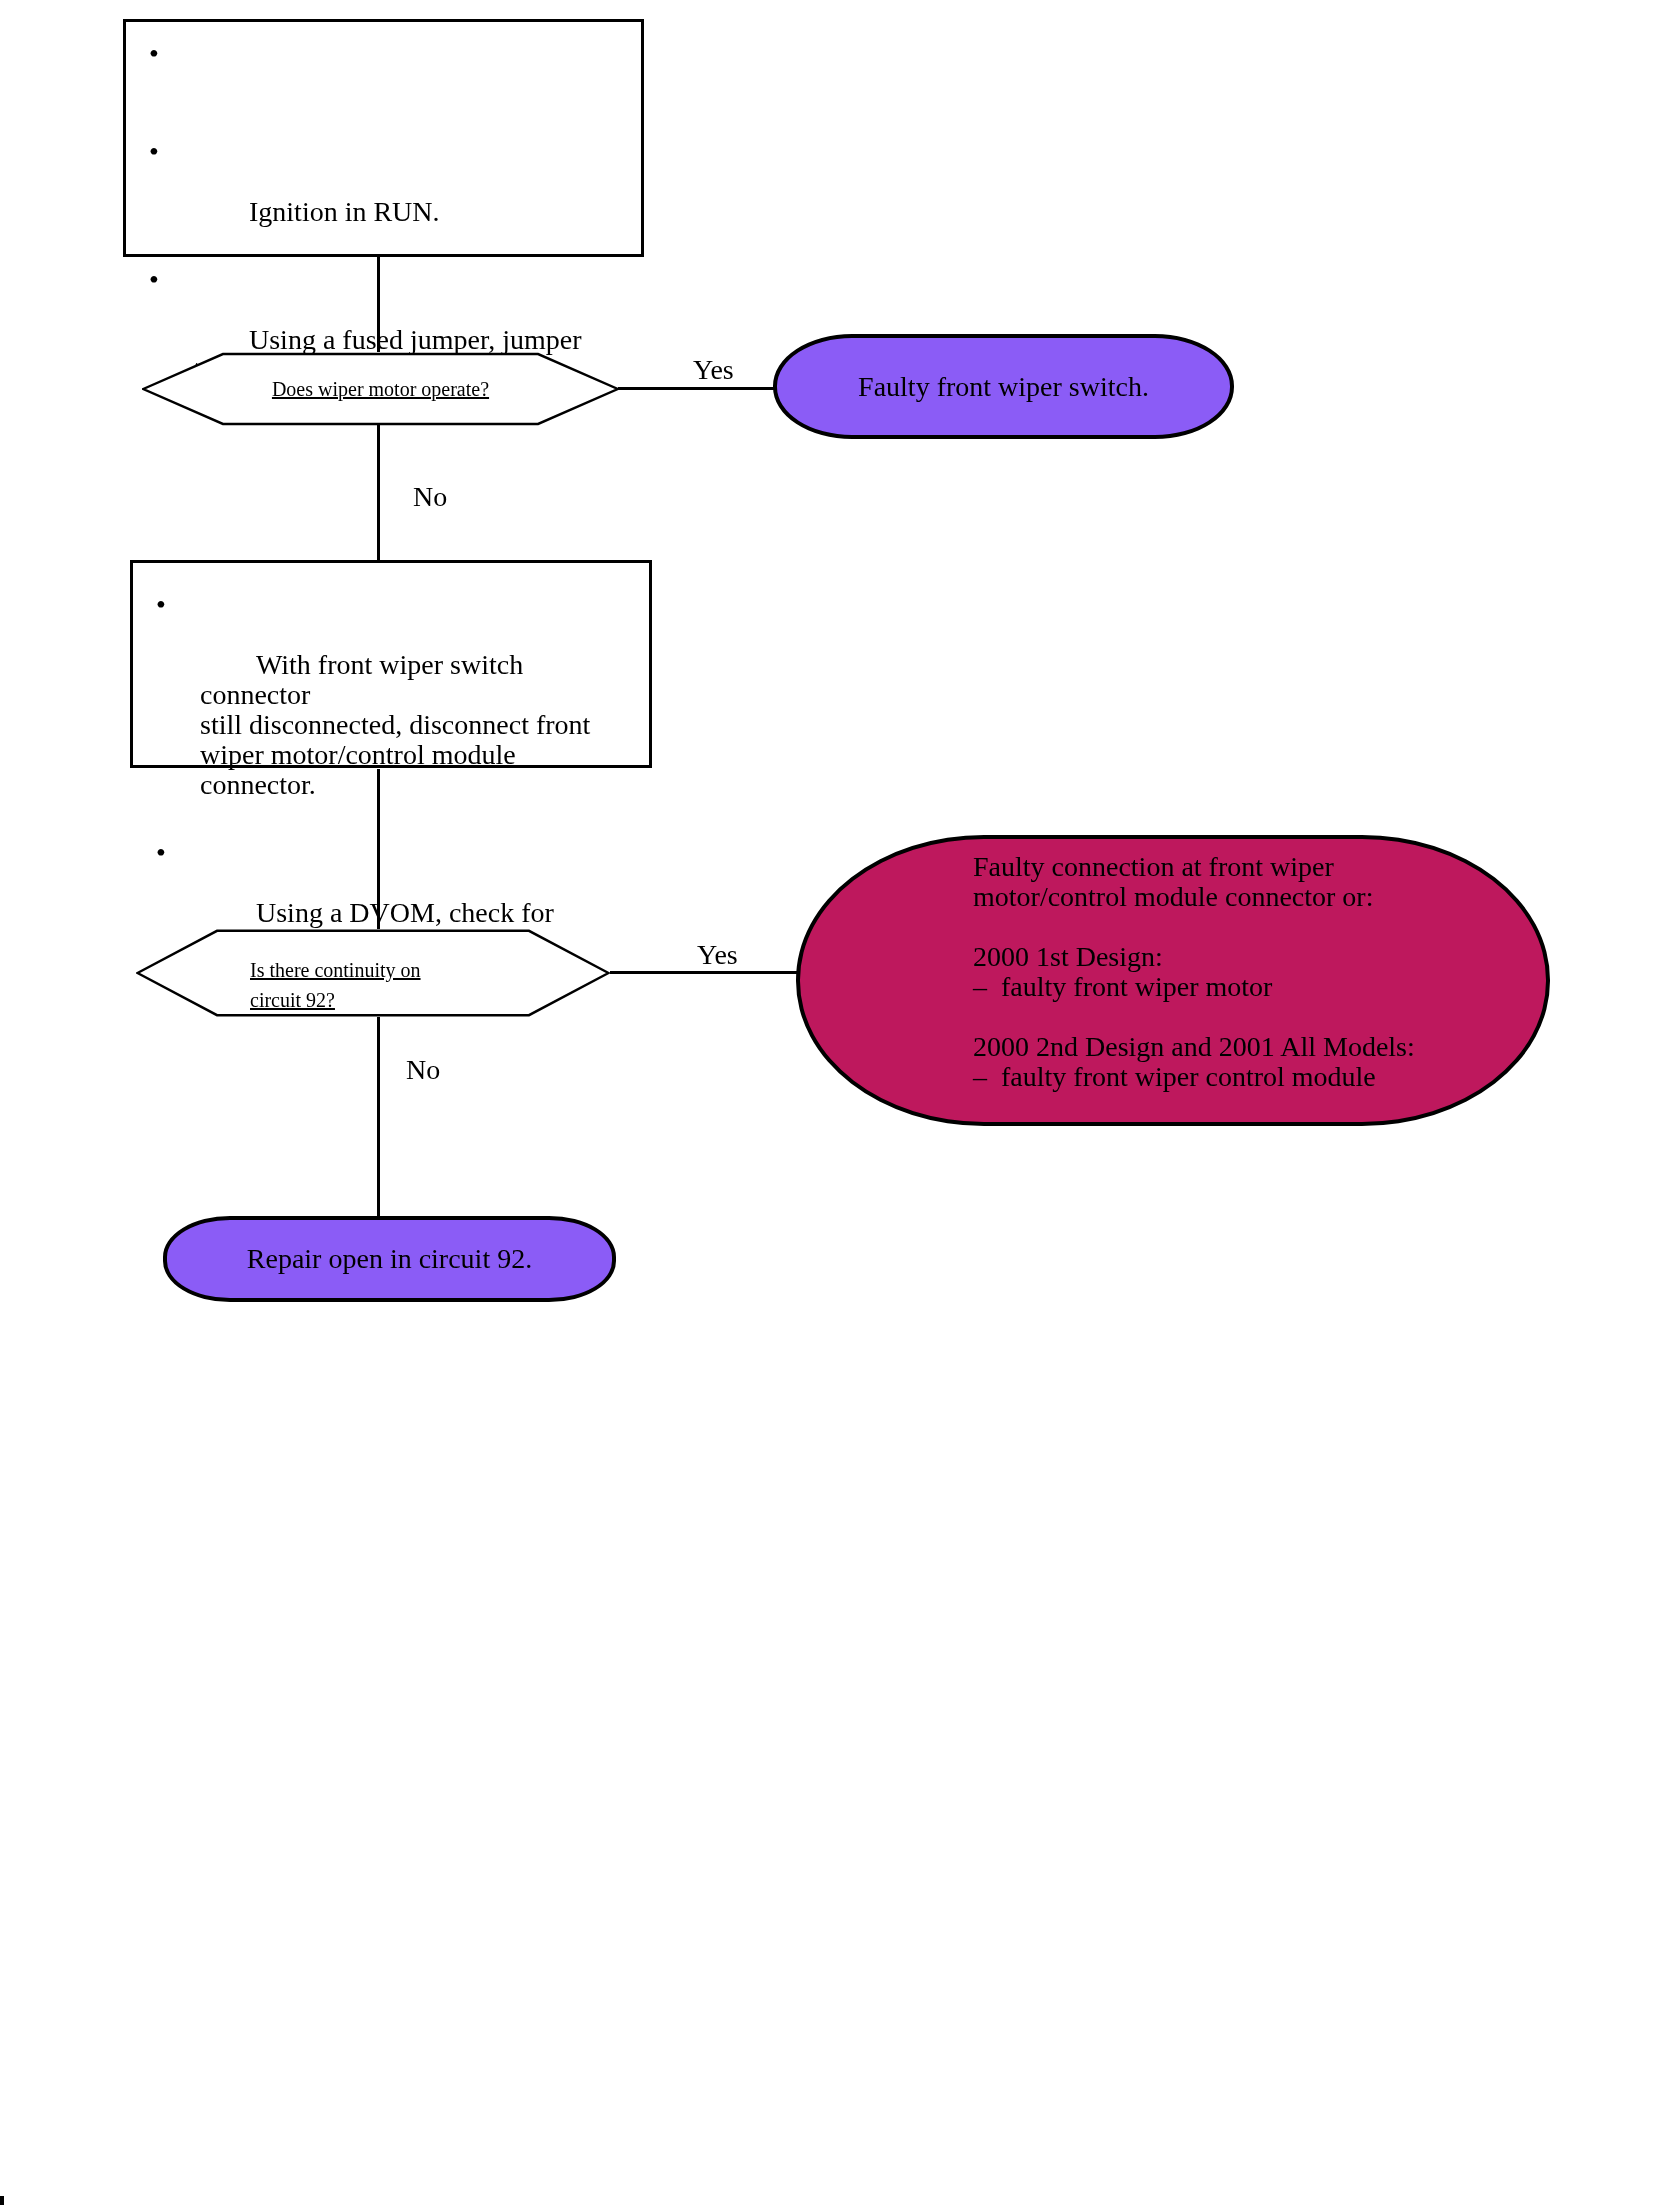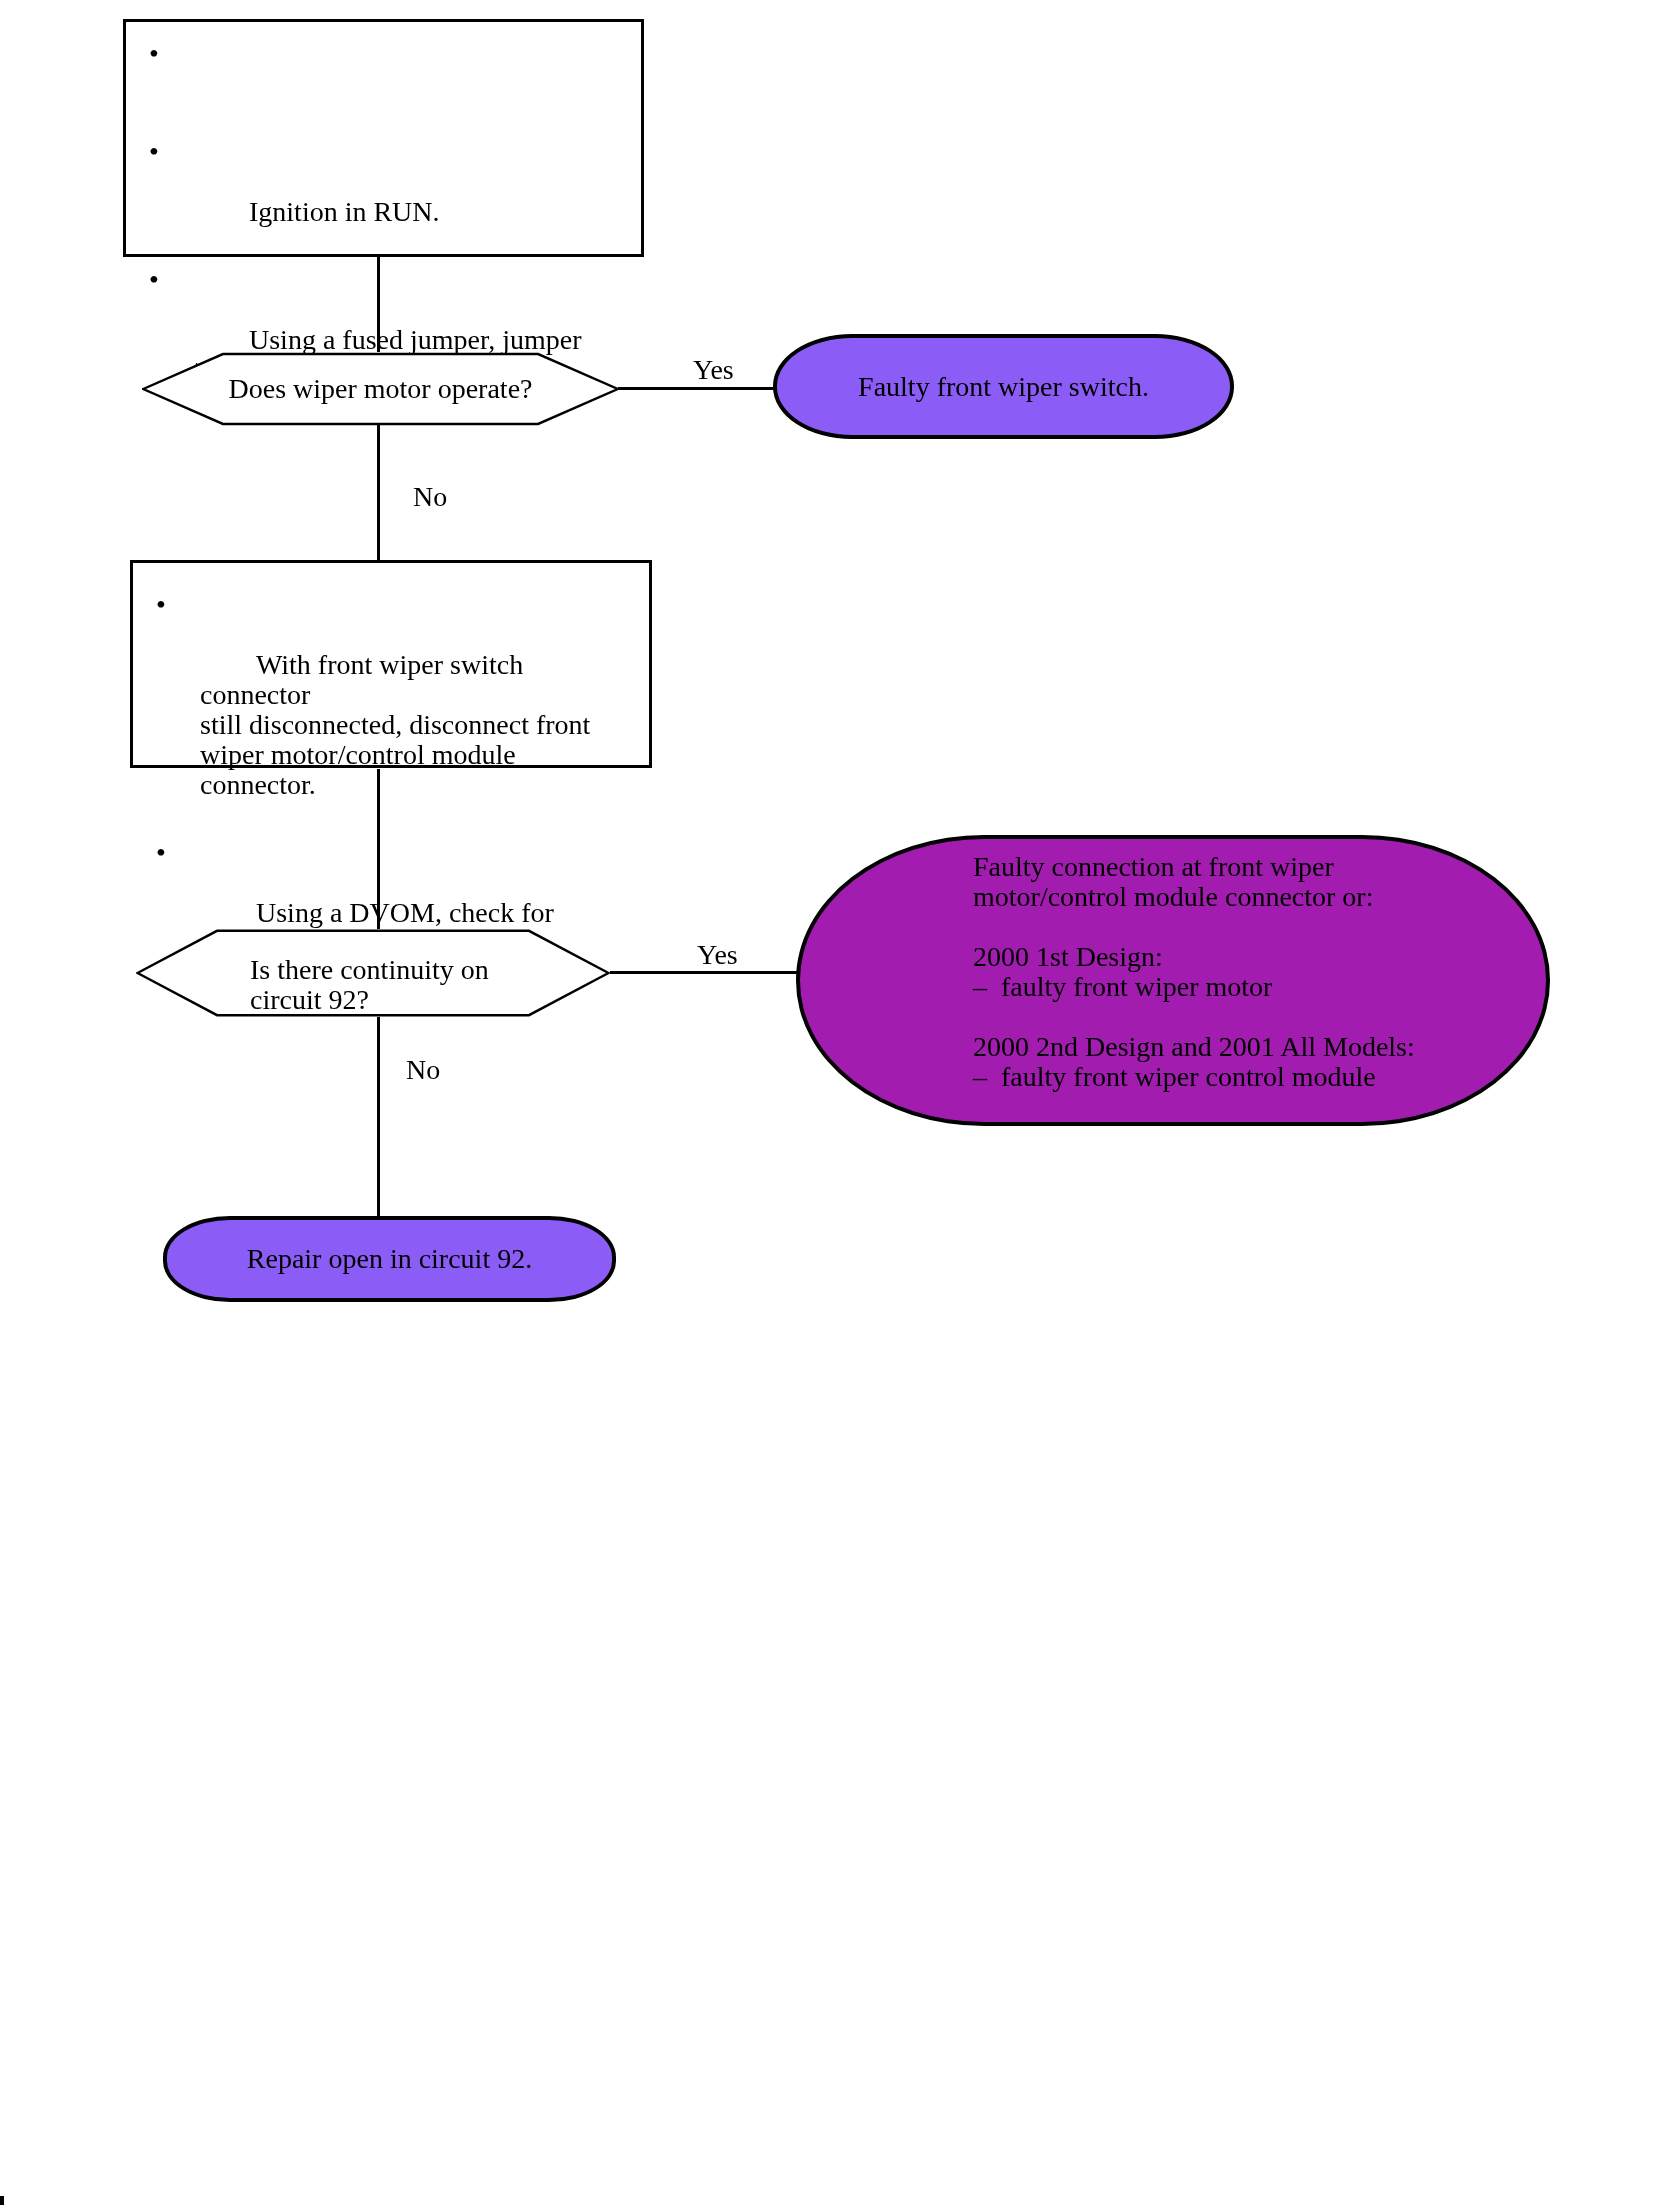--- a/index.html
+++ b/index.html
@@ -40,23 +40,24 @@
   
   .hex-node { position: absolute; }
   .hex-node svg { display: block; }
   .hex-node polygon { fill: #ffffff; stroke: #000000; stroke-width: 4; }
   .hex-text {
     position: absolute;
     left: 0; top: 0; right: 0; bottom: 0;
     display: flex;
     align-items: center;
     justify-content: center;
-    font-size: 28px;
+    font-size: 20px;
     line-height: 30px;
     white-space: pre-wrap;
+    text-decoration: underline;
   }
   #hex2 .hex-text {
     justify-content: flex-start;
     padding-left: 114px;
     text-align: left;
   }
 
   
   .stadium-node {
     position: absolute;
@@ -71,21 +72,21 @@
     text-align: center;
   }
   #stadium1 { left: 773px; top: 334px; width: 461px; height: 105px; border-radius: 79px / 52px; }
   #stadium2 { left: 163px;  top: 1216px; width: 453px; height: 86px; border-radius: 67px / 41px; }
 
   
   .ellipse-node {
     position: absolute;
     left: 796px; top: 835px;
     width: 754px; height: 291px;
-    background: #a21caf;
+    background: #be185d;
     border: 4.9px solid #000000;
     box-sizing: border-box;
     border-radius: 188px / 145px;
   }
   .ellipse-text {
     position: absolute;
     left: 173px; top: 13.4px;
     width: 559px;
     font-size: 28px;
     line-height: 30px;

